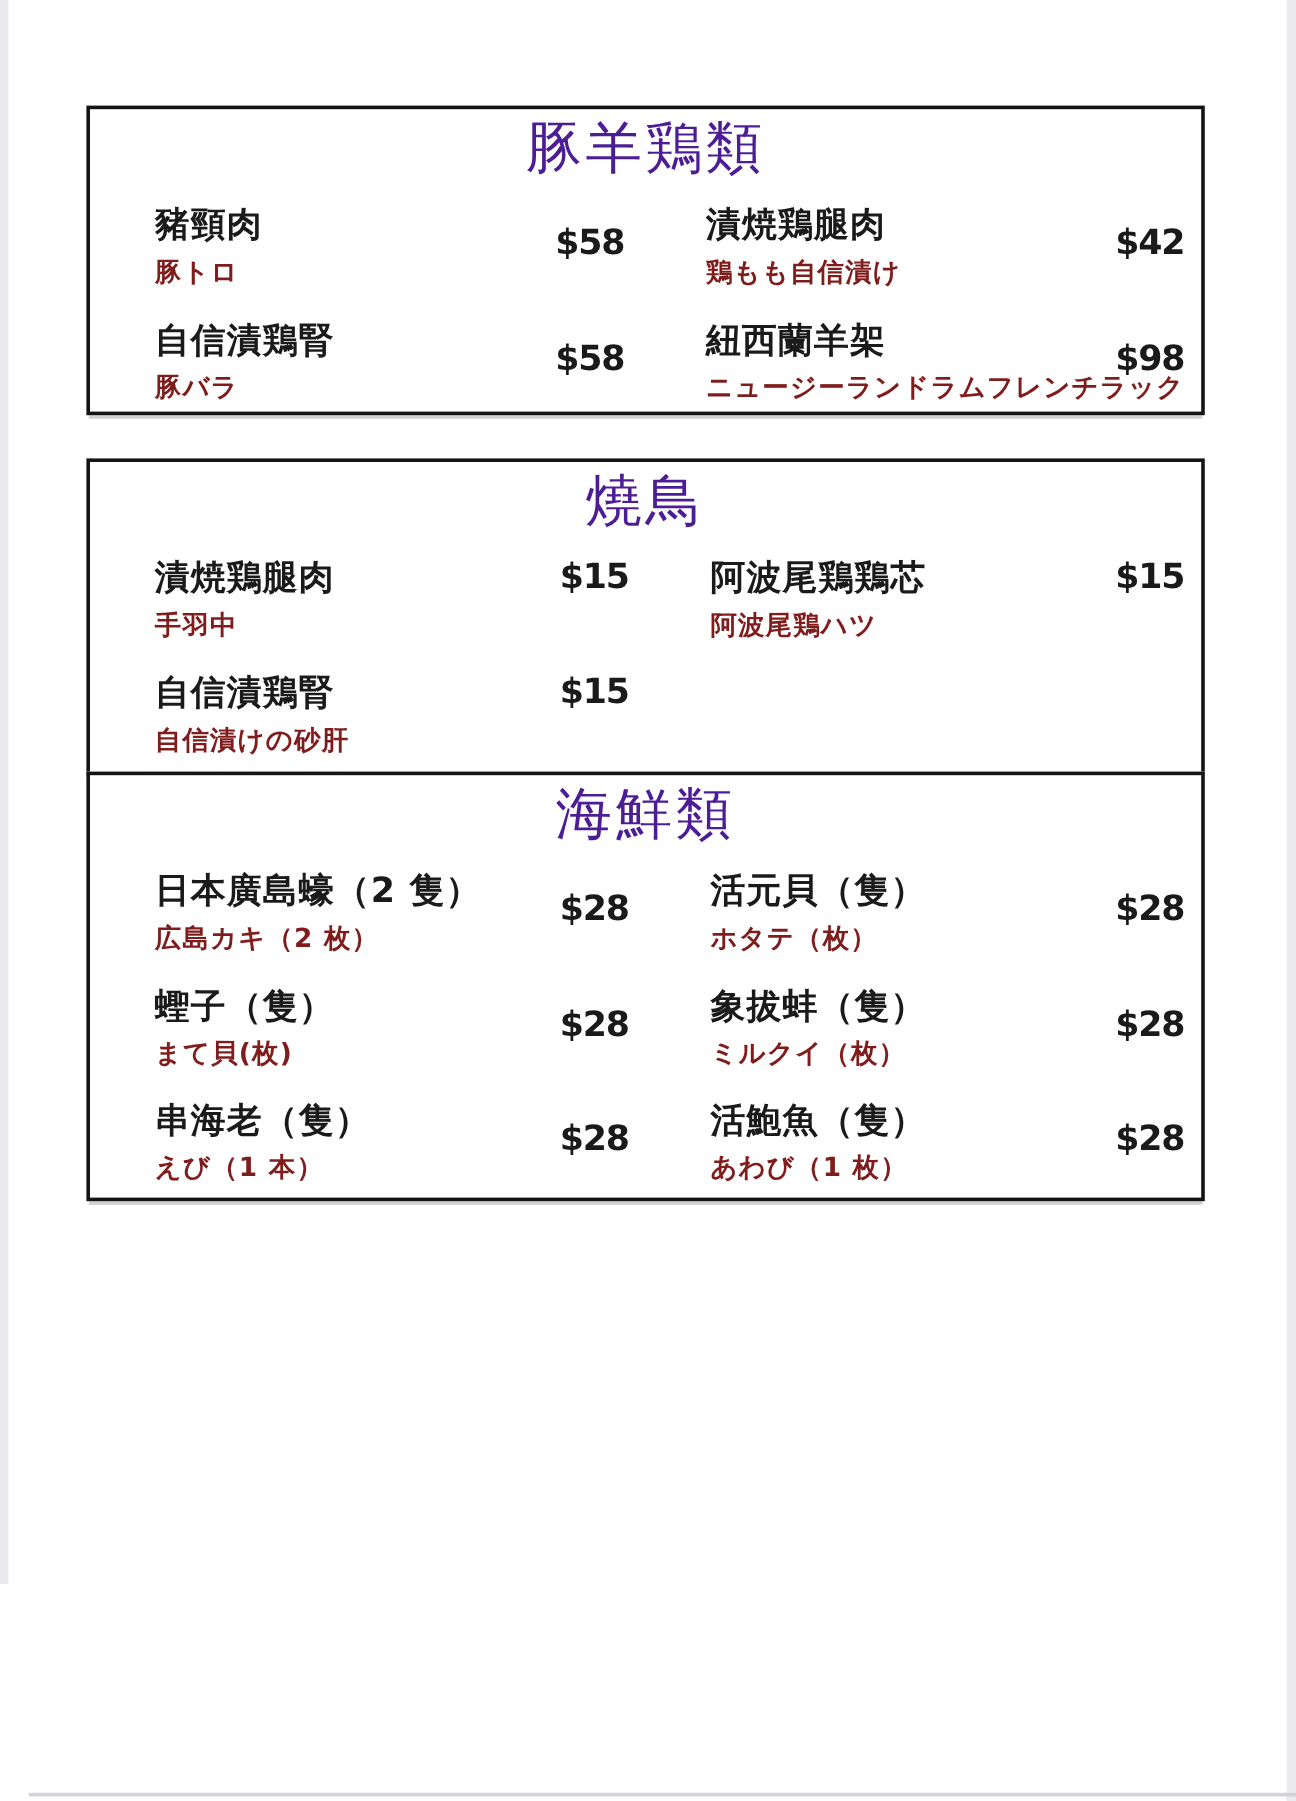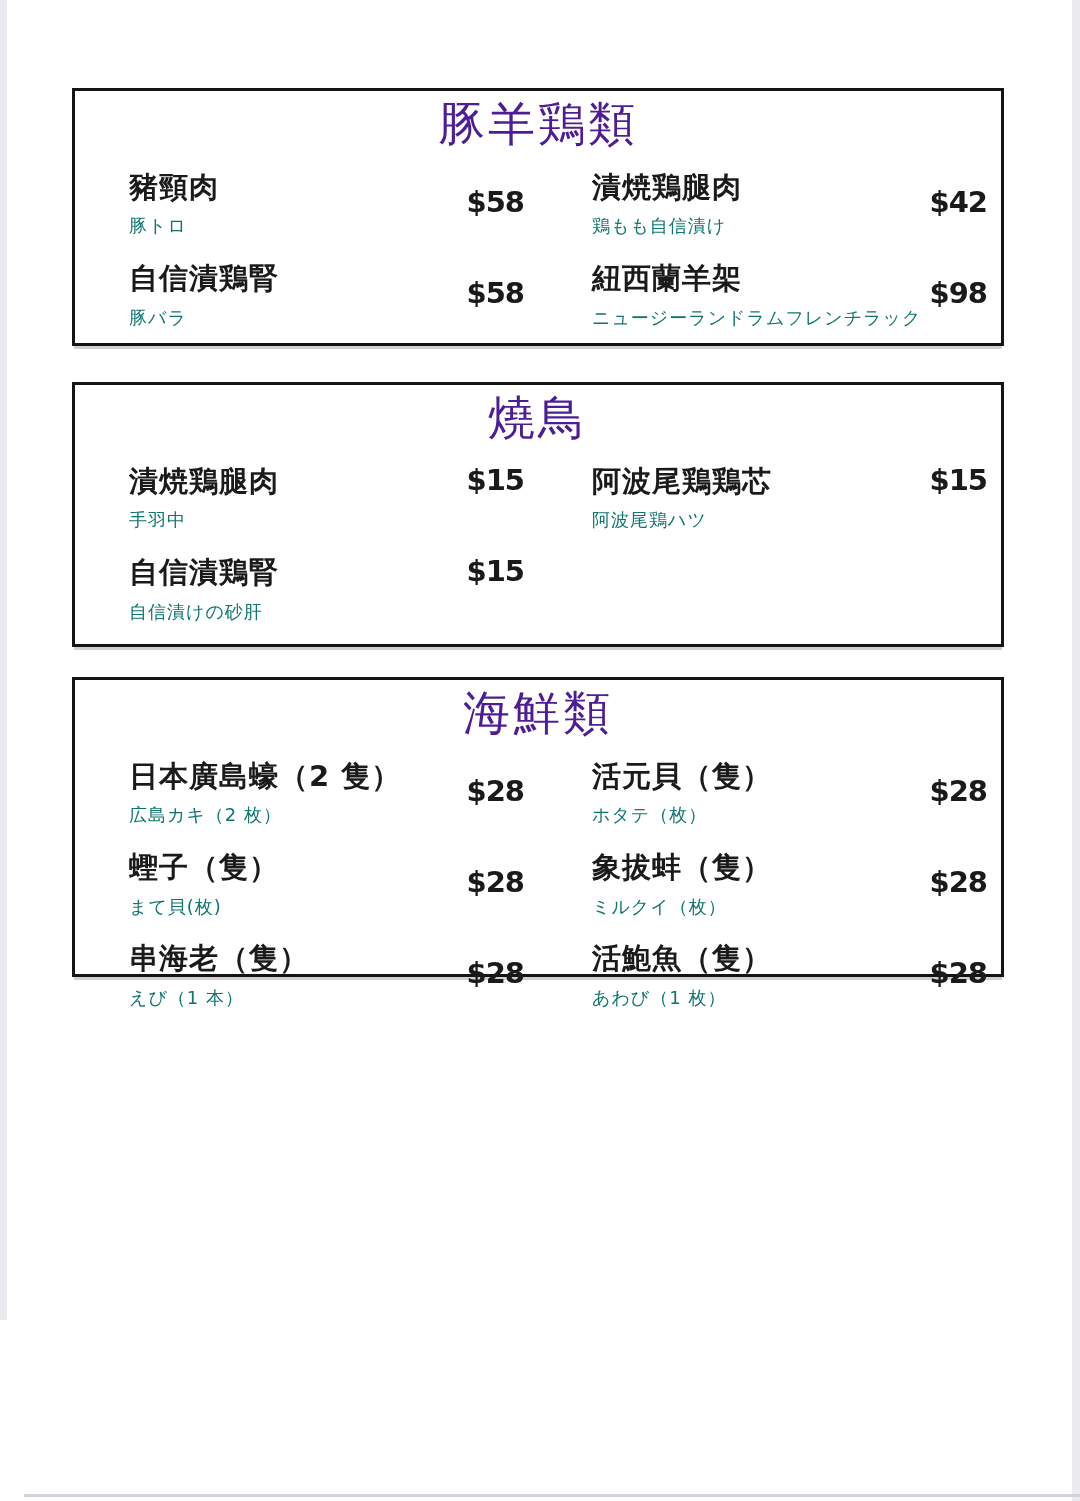--- a/index.html
+++ b/index.html
@@ -24,25 +24,25 @@
   .box-title{
     text-align:center;font-size:47px;line-height:1.15;font-weight:400;
     letter-spacing:3px;color:#4c1d95;margin:0 0 20px 0;
   }
   .grid{display:grid;grid-template-columns:1fr 1fr;column-gap:28px;}
   .item{margin-bottom:26px;margin-left:40px;}
   .line1{display:flex;justify-content:space-between;align-items:flex-start;}
   .name{font-size:29px;font-weight:700;line-height:1.15;white-space:nowrap;letter-spacing:1px;}
   .price{font-size:29px;font-weight:700;line-height:1.1;white-space:nowrap;letter-spacing:-1px;font-family:"DejaVu Sans",sans-serif;}
   .box.price-mid .price{transform:translateY(16px);}
-  .sub{font-size:18px;font-weight:400;color:#0f766e;margin-top:12px;line-height:1.1;white-space:nowrap;letter-spacing:1px;}
+  .sub{font-size:22px;font-weight:700;color:#7f1d1d;margin-top:12px;line-height:1.1;white-space:nowrap;letter-spacing:1px;}
 
   #box-0{top:88px;height:258px;}
   #box-1{top:382px;height:265px;}
-  #box-2{top:677px;height:300px;}
+  #box-2{top:643px;height:358px;}
 </style>
 </head>
 <body>
 
 <div>
   <div class="edge edge-left"></div>
   <div class="edge edge-right"></div>
   <div class="edge edge-bottom"></div>
   <div id="sections">
       <div class="box price-mid" id="box-0">

